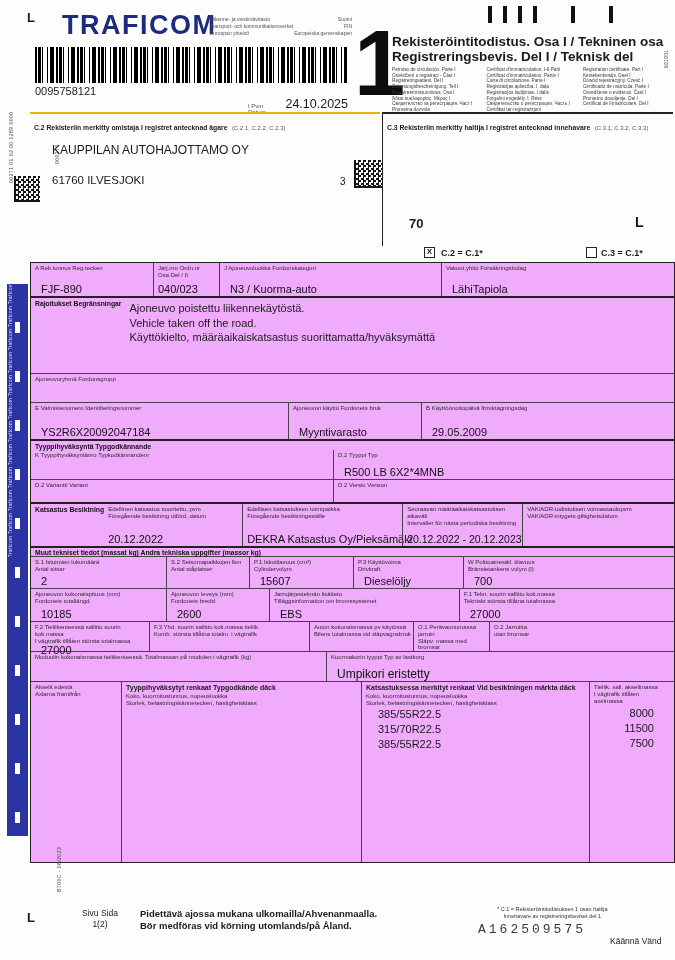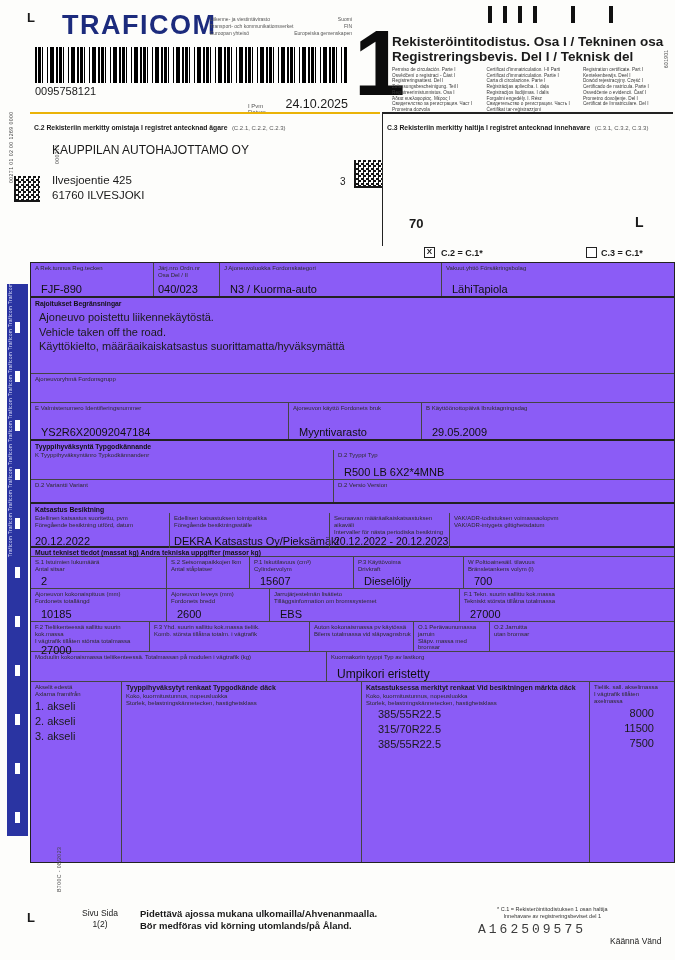--- a/index.html
+++ b/index.html
@@ -5,21 +5,21 @@
   html,body{margin:0;padding:0;background:#e8e8e8;}
   .page{position:relative;width:675px;height:960px;background:#fdfdfb;font-family:"Liberation Sans",sans-serif;color:#1a1a1a;overflow:hidden;margin:0 auto;}
   .abs{position:absolute;}
   .lbl{font-size:6px;line-height:6.8px;color:#2b2b2b;white-space:pre-line;}
   .val{font-size:11px;line-height:12px;color:#101010;padding-left:6px;}
   .sec-title{font-size:6.8px;font-weight:bold;color:#111;padding:2px 0 0 4px;}
   .cell{box-sizing:border-box;border-left:1px solid #444;padding:2px 2px 1px 4px;display:flex;flex-direction:column;justify-content:space-between;}
   .cell:first-child{border-left:none;}
   .row{display:flex;box-sizing:border-box;border-top:1px solid #444;}
   .row.heavy{border-top:2px solid #222;}
-  .doc-table{position:absolute;left:30px;top:262px;width:643px;border:1.5px solid #222;box-sizing:content-box;background:#8b5cf6;}
+  .doc-table{position:absolute;left:30px;top:262px;width:643px;border:1.5px solid #222;box-sizing:content-box;background:#f0abfc;}
   .barcode{background:repeating-linear-gradient(90deg,#000 0 2px,#fff 2px 3px,#000 3px 6px,#fff 6px 7px,#000 7px 8px,#fff 8px 12px,#000 12px 13px,#fff 13px 15px,#000 15px 19px,#fff 19px 21px);}
   .dm{background-image:repeating-conic-gradient(#151515 0% 25%,transparent 25% 50%);background-size:5px 5px;border-left:2px solid #151515;border-bottom:2px solid #151515;}
   .vtext{writing-mode:vertical-lr;transform:rotate(180deg);font-size:5.2px;color:#444;letter-spacing:.4px;white-space:nowrap;}
   .tick{display:inline-block;width:4px;height:17px;background:#111;}
   .chk{box-sizing:border-box;width:11px;height:11px;border:1.5px solid #222;font-size:8px;font-weight:bold;line-height:8px;text-align:center;background:#fff;}
   .chk-lbl{font-size:9px;font-weight:bold;}
   .tiny-cols{display:flex;gap:7px;font-size:4.7px;line-height:5.7px;color:#3a3a3a;white-space:pre-line;}
   .strip{position:absolute;left:7px;top:284px;width:21px;height:552px;background:#2a34a2;overflow:hidden;}
   .strip .dashes{position:absolute;left:8px;top:0;width:5px;height:100%;background:repeating-linear-gradient(to bottom,transparent 0 38px,#fff 38px 49px);}
   .strip .words{position:absolute;left:1px;top:273px;transform:rotate(-90deg);transform-origin:0 0;font-size:4.5px;color:#e8ecff;white-space:nowrap;width:552px;letter-spacing:.5px;}
@@ -104,21 +104,20 @@
   <div class="abs vtext" style="left:54px;top:116px;height:48px;">000271</div>
   <div class="abs dm" style="left:14px;top:176px;width:24px;height:24px;"></div>
 
   <div class="abs" style="left:30px;top:112px;width:350px;height:134px;border-top:2px solid #eab308;box-sizing:border-box;">
     <div style="padding:2px 0 0 4px;">
       <span style="font-size:6.8px;font-weight:bold;">C.2 Rekisteriin merkitty omistaja  I registret antecknad ägare</span>
       <span style="font-size:6px;color:#555;">(C.2.1, C.2.2, C.2.3)</span>
     </div>
     <div style="font-size:12px;margin:9px 0 0 22px;">KAUPPILAN AUTOHAJOTTAMO OY</div>
     <div style="font-size:11.5px;margin:16px 0 0 22px;line-height:15px;">
-      <div>Ilvesjoentie 425</div>
       <div>61760 ILVESJOKI</div>
     </div>
     <div class="abs" style="left:310px;top:62px;font-size:10px;">3</div>
     <div class="abs dm" style="left:324px;top:46px;width:26px;height:26px;"></div>
   </div>
 
   <div class="abs" style="left:382px;top:112px;width:291px;height:134px;border-top:2px solid #222;border-left:1.5px solid #222;box-sizing:border-box;">
     <div style="padding:2px 0 0 4px;">
       <span style="font-size:6.8px;font-weight:bold;">C.3 Rekisteriin merkitty haltija  I registret antecknad innehavare</span>
       <span style="font-size:6px;color:#555;">(C.3.1, C.3.2, C.3.3)</span>
@@ -147,21 +146,21 @@
       <div class="cell" style="width:222px;">
         <div class="lbl">J Ajoneuvoluokka  Fordonskategori</div>
         <div class="val">N3 / Kuorma-auto</div>
       </div>
       <div class="cell" style="flex:1;">
         <div class="lbl">Vakuut.yhtiö  Försäkringsbolag</div>
         <div class="val">LähiTapiola</div>
       </div>
     </div>
 
-    <div class="row heavy" style="height:77px;flex-direction:column;">
+    <div class="row heavy" style="height:77px;flex-direction:row;">
       <div class="sec-title">Rajoitukset  Begränsningar</div>
       <div style="font-size:11px;line-height:14.5px;padding:3px 0 0 8px;white-space:pre-line;">Ajoneuvo poistettu liikennekäytöstä.
 Vehicle taken off the road.
 Käyttökielto, määräaikaiskatsastus suorittamatta/hyväksymättä</div>
     </div>
 
 
     <div class="row" style="height:29px;">
       <div class="cell" style="flex:1;">
         <div class="lbl">Ajoneuvoryhmä  Fordonsgrupp</div>
@@ -201,21 +200,21 @@
           <div class="lbl">D.2 Variantti  Variant</div>
           <div class="val"></div>
         </div>
         <div class="cell" style="flex:1;">
           <div class="lbl">D.2 Versio  Version</div>
           <div class="val"></div>
         </div>
       </div>
     </div>
 
-    <div class="row heavy" style="height:44px;flex-direction:column;">
+    <div class="row heavy" style="height:44px;flex-direction:row;">
       <div class="sec-title">Katsastus  Besiktning</div>
       <div style="display:flex;flex:1;">
         <div class="cell" style="width:138px;border-left:none;">
           <div class="lbl">Edellinen katsastus suoritettu, pvm
 Föregående besiktning utförd, datum</div>
           <div class="val" style="padding-left:0;">20.12.2022</div>
         </div>
         <div class="cell" style="width:160px;">
           <div class="lbl">Edellisen katsastuksen toimipaikka
 Föregående besiktningsställe</div>
@@ -325,25 +324,20 @@
       <div class="cell" style="flex:1;">
         <div class="lbl">Kuormakorin tyyppi  Typ av lastkorg</div>
         <div class="val" style="font-size:12px;">Umpikori eristetty</div>
       </div>
     </div>
 
     <div class="row" style="height:181px;">
       <div class="cell" style="width:90px;justify-content:flex-start;">
         <div class="lbl">Akselit edestä
 Axlarna framifrån</div>
-        <div style="font-size:11px;line-height:15px;margin-top:1px;">
-          <div>1. akseli</div>
-          <div>2. akseli</div>
-          <div>3. akseli</div>
-        </div>
       </div>
       <div class="cell" style="width:240px;justify-content:flex-start;">
         <div style="font-size:7px;font-weight:bold;">Tyyppihyväksytyt renkaat  Typgodkände däck</div>
         <div class="lbl" style="margin-top:2px;">Koko, kuormitustunnus, nopeusluokka
 Storlek, belastningskännetecken, hastighetsklass</div>
       </div>
       <div class="cell" style="width:228px;justify-content:flex-start;">
         <div style="font-size:7px;font-weight:bold;">Katsastuksessa merkityt renkaat  Vid besiktningen märkta däck</div>
         <div class="lbl" style="margin-top:2px;">Koko, kuormitustunnus, nopeusluokka
 Storlek, belastningskännetecken, hastighetsklass</div>

